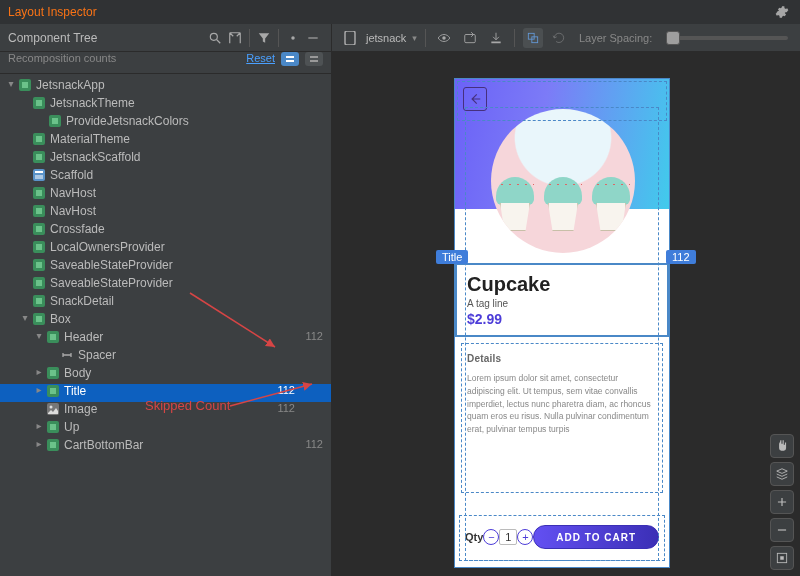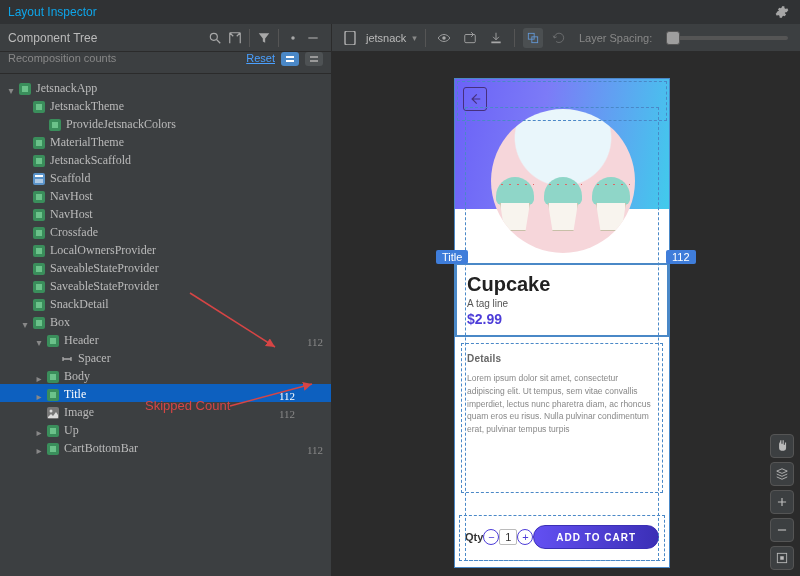--- a/index.html
+++ b/index.html
@@ -7,21 +7,21 @@
   body {
     background:#2B2B2B;
     color:#BBB;
     font-family:-apple-system,"Segoe UI",Arial,sans-serif;
     font-size:12px;
     overflow:hidden;
   }
   .root { display:flex; flex-direction:column; width:800px; height:576px; background:#3C3F41; }
   .titlebar {
     height:24px; display:flex; align-items:center; padding:0 8px;
-    background:#303234; font-size:12px; color:#0ea5e9;
+    background:#303234; font-size:12px; color:#f97316;
   }
   .titlebar .gear { margin-left:auto; }
   .body { flex:1; display:flex; min-height:0; }
   .left {
     width:332px; display:flex; flex-direction:column;
     background:#3C3F41; border-right:1px solid #2B2B2B; min-height:0;
   }
   .left-header {
     height:28px; display:flex; align-items:center; padding:0 8px;
     background:#3C3F41; border-bottom:1px solid #2B2B2B; color:#BBB;
@@ -34,22 +34,22 @@
     height:22px; display:flex; align-items:flex-start; padding:0 8px;
     background:#3C3F41; border-bottom:1px solid #2B2B2B; font-size:11px; color:#888;
   }
   .row2-left { flex:1; }
   .row2 a { color:#4aa0ff; text-decoration:underline; }
   .pill { margin-left:6px; width:18px; height:14px; border-radius:3px; display:flex; align-items:center; justify-content:center; }
   .pill.blue { background:#4A88C7; }
   .pill.dark { background:#4E5254; }
   .tree { flex:1; overflow:auto; padding:4px 0; }
   .node {
-    height:18px; display:flex; align-items:flex-end; padding:0 6px;
-    color:#BBB; white-space:nowrap; position:relative;font-family:Liberation Serif, serif;
+    height:18px; display:flex; align-items:flex-start; padding:0 6px;
+    color:#BBB; white-space:nowrap; position:relative;
   }
   .node.selected { background:#0D60BF; color:#FFF; }
   .arrow { width:10px; text-align:center; color:#888; font-size:10px; }
   .arrow.open::before { content:"▾"; }
   .arrow.closed::before { content:"▸"; }
   .arrow.none::before { content:""; }
   .ic { width:14px; height:14px; margin:0 4px 0 2px; display:flex; align-items:center; justify-content:center; }
   .count { position:absolute; right:36px; font-size:11px; color:#888; }
   .count2 { position:absolute; right:8px; font-size:11px; color:#888; }
   .node.selected .count, .node.selected .count2 { color:#FFF; }

